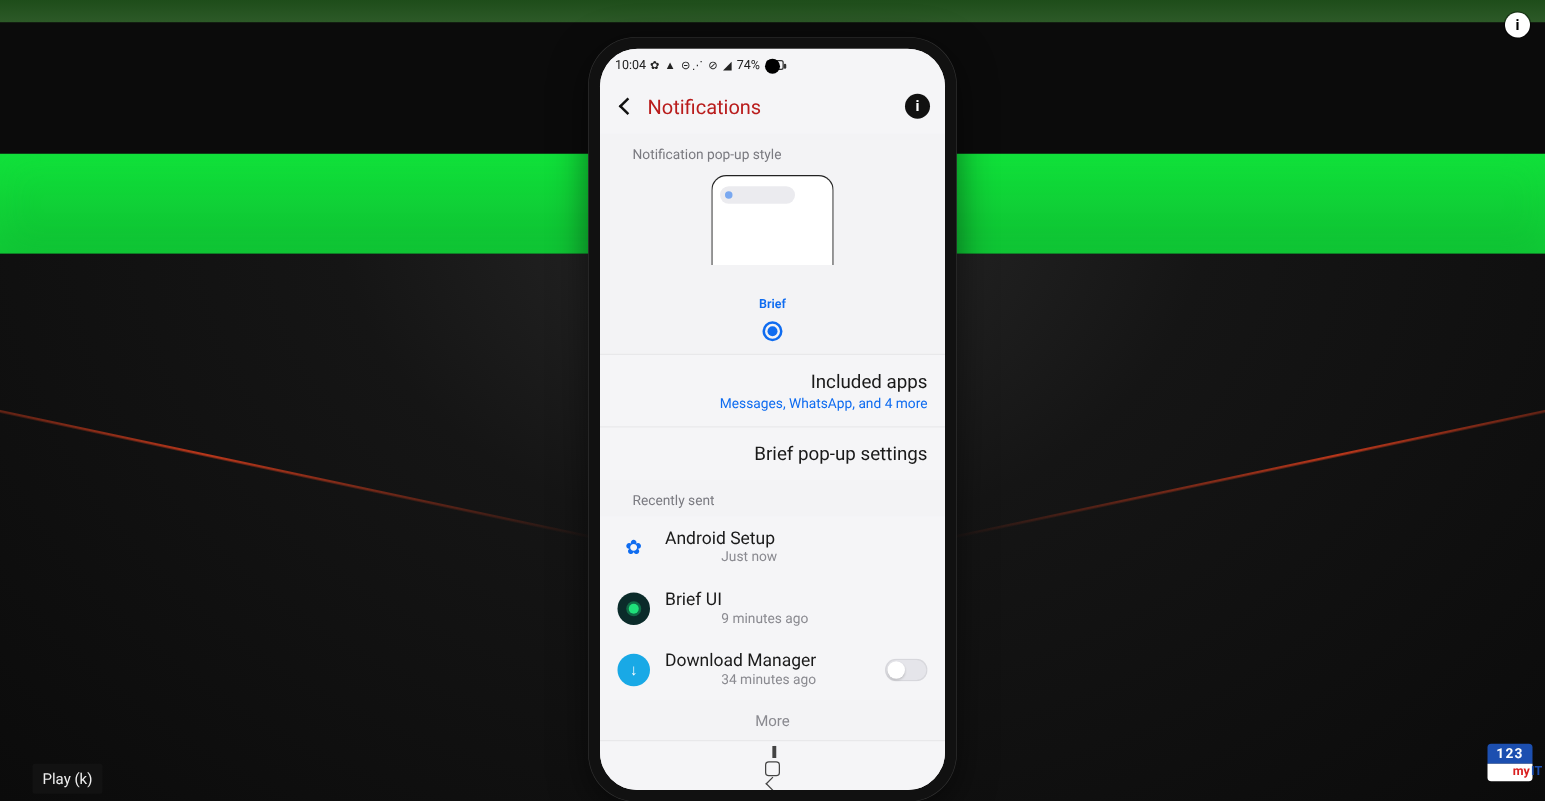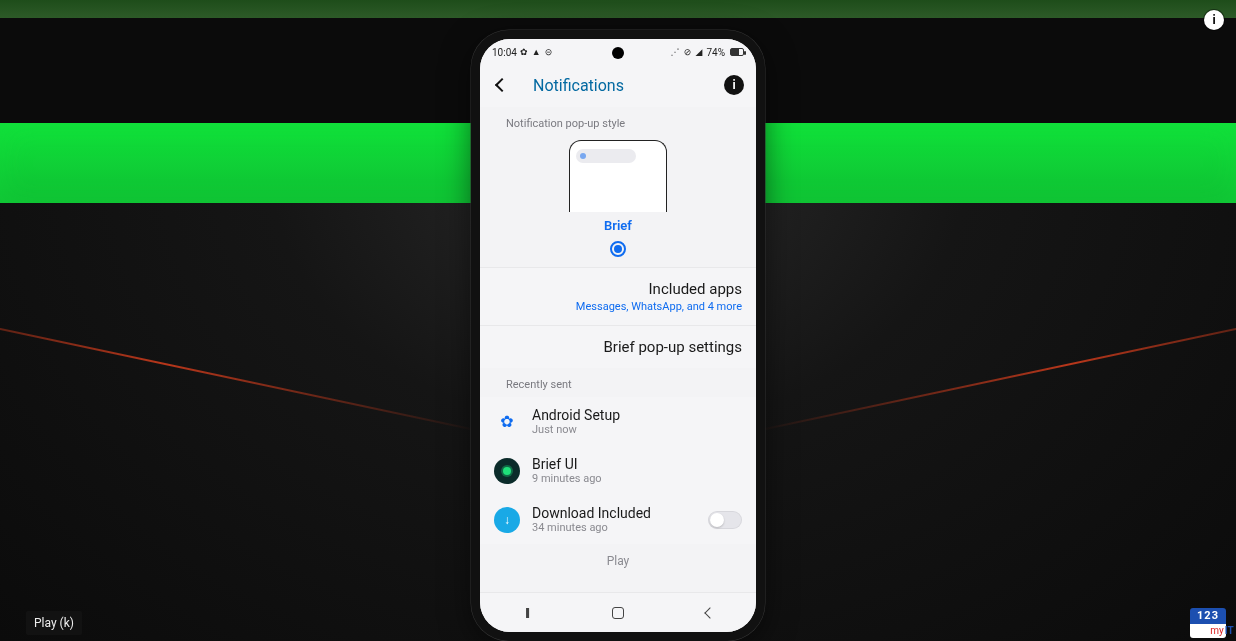--- a/index.html
+++ b/index.html
@@ -55,56 +55,56 @@
     display: flex; flex-direction: column;
   }
   .camera-hole {
     position: absolute; top: 8px; left: 50%; transform: translateX(-50%);
     width: 12px; height: 12px; background: #000; border-radius: 50%;
     z-index: 5;
   }
 
   
   .statusbar {
-    height: 26px; display: flex; align-items: center; justify-content: space-between;
+    height: 26px; display: flex; align-items: center; 
     padding: 0 12px; font-size: 10px; color: #222; background: #f5f5f7;
   }
   .sb-left, .sb-right { display:flex; align-items:center; gap:3px; }
   .sb-icons { letter-spacing: 1px; font-size: 9px; }
   .batt { display:inline-block; width:14px; height:8px; border:1px solid #333; border-radius:2px; position:relative; margin-left:2px;}
   .batt::after { content:""; position:absolute; right:-3px; top:2px; width:2px; height:4px; background:#333; border-radius:1px;}
   .batt i { display:block; width:70%; height:100%; background:#333; }
 
   
   .header {
     display:flex; align-items:center; padding: 8px 12px 10px 10px; background:#f5f5f7;
   }
   .back-btn { width:24px; height:24px; display:flex; align-items:center; justify-content:center; }
   .back-chevron { width:10px; height:10px; border-left:2px solid #111; border-bottom:2px solid #111; transform: rotate(45deg); }
-  .hdr-title { font-size: 16px; margin-left:19px; color:#0369a1; flex:1; }
+  .hdr-title { font-size: 16px; margin-left:4px; color:#b91c1c; flex:1; }
   .info-dot { width:20px; height:20px; border-radius:50%; display:flex; align-items:center; justify-content:center; font-weight:700; font-size:12px; color:#fff; background:#111;}
 
   .scroll { flex:1; overflow:hidden; background:#f3f3f5; }
   .section-label { font-size: 11px; color:#7a7a80; padding: 10px 14px 6px; margin-left: 12px; }
 
   
   .style-row { display:flex; gap:14px; padding: 4px 18px 2px; }
   .style-card { flex:1; display:flex; flex-direction:column; align-items:center; gap:6px;}
   .mock {
     width: 98px; height: 72px; border:1.5px solid #222; border-top:1.5px solid #222;
     border-bottom:none; border-radius: 12px 12px 0 0; background:#fff;
     padding:6px; position:relative;
   }
   .mock-brief .pill { width:72%; height:14px; background:#ebebef; border-radius:8px; margin-top:2px; position:relative;}
   .mock-brief .pill::before { content:""; position:absolute; left:4px; top:4px; width:6px; height:6px; background:#2d7bf0; border-radius:50%; opacity:.6;}
   .mock-detailed .card { width:84%; height:40px; background:#f3f3f6; border-radius:8px; margin-top:2px; padding:5px;}
   .mock-detailed .dot { width:6px; height:6px; background:#2d7bf0; border-radius:50%; opacity:.6; }
   .mock-detailed .line { width:70%; height:5px; background:#e3e3e8; border-radius:3px; margin-top:4px; }
   .mock-detailed .line.s { width:46%; }
-  .style-name { font-size:13px; }
+  .style-name { font-size:10px;margin-top:20px; }
   .style-name.sel { color:#0f6cf0; font-weight:600; }
   .style-name.unsel { color:#444; }
   .radio { width:16px; height:16px; border-radius:50%; border:2px solid #bfbfc6; display:flex; align-items:center; justify-content:center; margin-top:2px;}
   .radio.sel { border-color:#0f6cf0; }
   .radio.sel::after { content:""; width:8px; height:8px; background:#0f6cf0; border-radius:50%; }
 
   .divider { height:8px; }
   .row {
     padding: 12px 14px; background:#f5f5f7;
     border-top: .5px solid rgba(0,0,0,.05);
@@ -114,56 +114,56 @@
   .row .sub { font-size:11px; color:#0f6cf0; margin-top:2px; }
 
   
   .list-item { display:flex; align-items:center; gap:12px; padding:10px 14px; background:#f5f5f7; }
   .app-icon { width:26px; height:26px; border-radius:50%; display:flex; align-items:center; justify-content:center; flex-shrink:0;}
   .app-icon.gear { color:#0f6cf0; font-size:16px; }
   .app-icon.sys { background:#0b2b2a; }
   .app-icon.sys::after { content:""; width:8px; height:8px; background:#1fe07a; border-radius:50%; box-shadow:0 0 0 2px rgba(30,224,122,.35);}
   .app-icon.dl { background:#19a9e6; color:#fff; font-size:12px; }
   .li-text .t { font-size:14px; color:#1a1a1a; }
-  .li-text .s { font-size:11px; color:#8a8a90; }
+  .li-text .s { font-size:11px; color:#8a8a90;margin-left:45px; }
   .toggle {
     margin-left:auto; width:34px; height:18px; border-radius:10px;
     background:#e5e5ea; position:relative; box-shadow: inset 0 0 0 1px rgba(0,0,0,.06);
   }
   .toggle::after {
     content:""; position:absolute; left:2px; top:2px; width:14px; height:14px;
     background:#fff; border-radius:50%; box-shadow:0 1px 2px rgba(0,0,0,.2);
   }
   .more { text-align:center; font-size:12px; color:#8a8a90; padding:10px 0 18px; }
 
   
-  .navbar { height:40px; display:flex; align-items:center; justify-content:space-around; background:#f5f5f7; border-top:.5px solid rgba(0,0,0,.05);}
+  .navbar { height:40px; display:flex; align-items:center; justify-content:space-around; background:#f5f5f7; border-top:.5px solid rgba(0,0,0,.05);flex-direction:column;}
   .nav-btn { width:40px; height:30px; display:flex; align-items:center; justify-content:center; color:#444;}
   .nav-recent { font-family: sans-serif; letter-spacing:-3px; font-size:14px;}
   .nav-home { width:12px; height:12px; border:1.5px solid #444; border-radius:3px;}
   .nav-back-c { width:8px; height:8px; border-right:1.5px solid #444; border-top:1.5px solid #444; transform:rotate(-135deg);}
 
   
   .ytp-info {
     position:absolute; top:10px; right:12px; width:20px; height:20px; border-radius:50%;
     background:#fff; color:#000; font-size:12px; font-weight:700; display:flex; align-items:center; justify-content:center;
     box-shadow:0 0 0 1px rgba(0,0,0,.4);
   }
   .ytp-tooltip {
     position:absolute; left:26px; bottom:6px;
     background: rgba(20,20,20,.85); color:#eee; font-size:12px;
     padding:5px 8px; border-radius:2px;
   }
   .logo {
-    position:absolute; right:10px; bottom:3px; width:36px;
+    position:absolute; right:10px; bottom:16px; width:36px;
     font-size:11px; text-align:center; line-height:12px;
   }
   .logo .top { background:#1c4fb0; color:#fff; padding:2px 1px; font-weight:700; letter-spacing:1px; border-radius:3px 3px 0 0;}
   .logo .bot { background:#fff; padding:1px 1px; border-radius:0 0 3px 3px; display:flex; justify-content:center; gap:1px;}
-  .logo .bot .my { color:#d91f1f; font-weight:400; font-size:10px;margin-left:28px;}
+  .logo .bot .my { color:#d91f1f; font-weight:700; font-size:10px;margin-left:28px;}
   .logo .bot .it { color:#1c4fb0; font-weight:700; font-size:10px;}
 </style>
 </head>
 <body>
 
 <div class="stage">
   <div class="bg-top-strip"></div>
   <div class="bg-dark-band"></div>
   <div class="bg-green-band"></div>
   <div class="bg-desk"></div>
@@ -233,27 +233,27 @@
           <div class="app-icon sys"></div>
           <div class="li-text">
             <div class="t">Brief UI</div>
             <div class="s">9 minutes ago</div>
           </div>
         </div>
 
         <div class="list-item">
           <div class="app-icon dl">↓</div>
           <div class="li-text">
-            <div class="t">Download Included</div>
+            <div class="t">Download Manager</div>
             <div class="s">34 minutes ago</div>
           </div>
           <div class="toggle"></div>
         </div>
 
-        <div class="more">Play</div>
+        <div class="more">More</div>
       </div>
 
       <div class="navbar">
         <div class="nav-btn">
             <span class="nav-recent">III</span>
           </div>
         <div class="nav-btn">
             <span class="nav-home"></span>
           </div>
         <div class="nav-btn">

